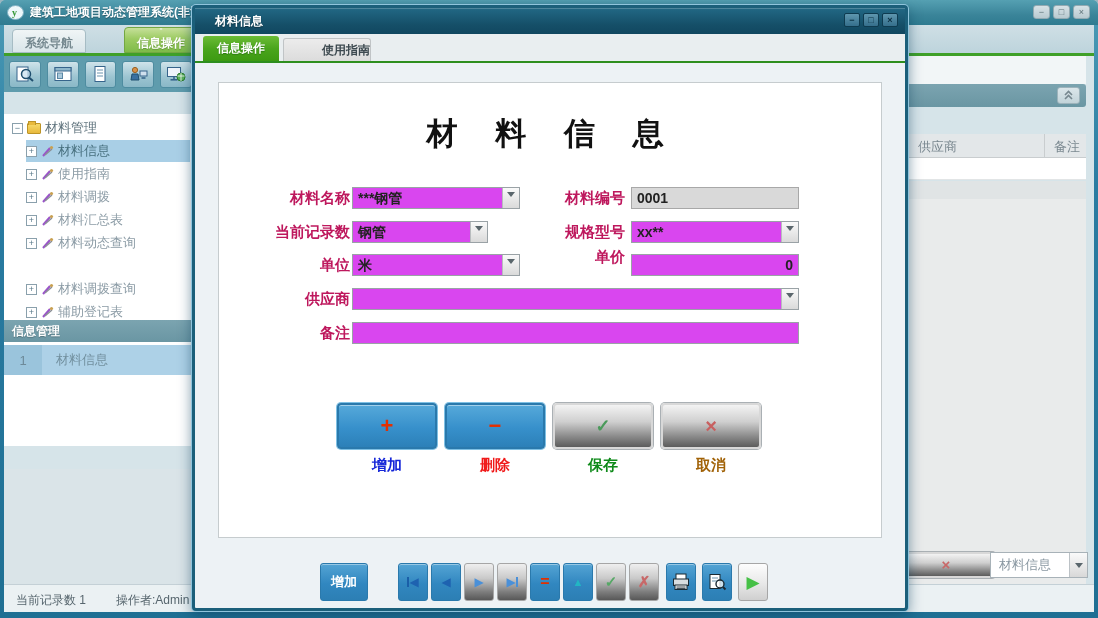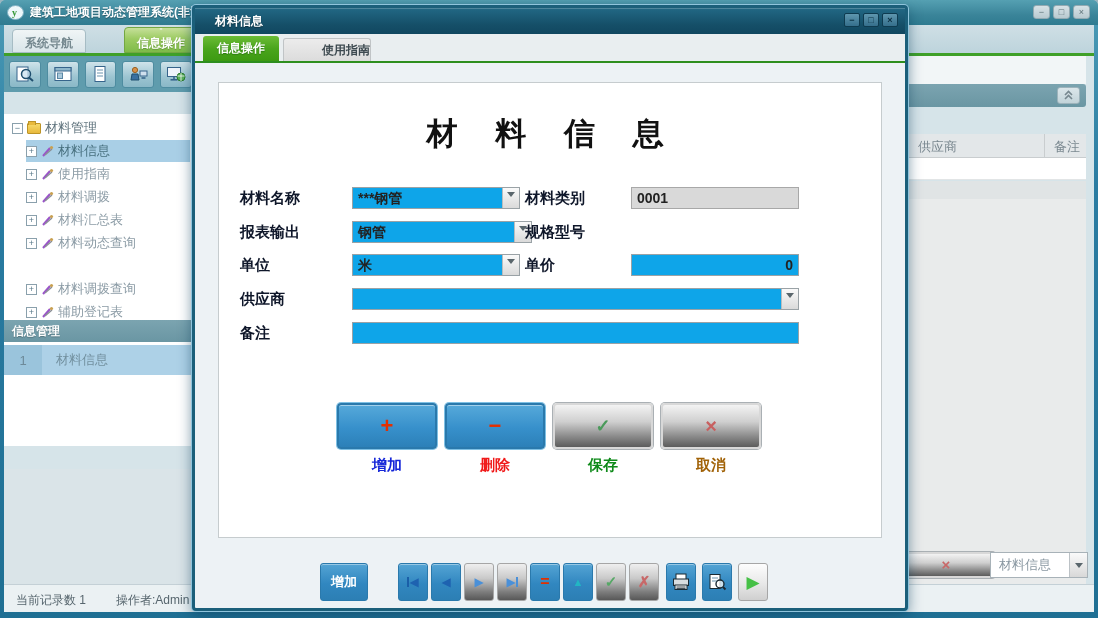--- a/index.html
+++ b/index.html
@@ -71,22 +71,22 @@
   .dlg-winbtns { position:absolute; right:7px; top:5px; display:flex; gap:3px; }
   .dlg-winbtn { width:16px; height:14px; background:linear-gradient(#5e96ae,#356f8c); border:1px solid #0e3b50; border-radius:2px; color:#0a2e40; font-size:9px; font-weight:bold; line-height:12px; text-align:center; }
   .dlg-tabs { position:absolute; left:0; right:0; top:26px; height:27px; background:#e9eef0; }
   .dtab { position:absolute; font-size:12px; font-weight:bold; text-align:center; border-radius:3px 3px 0 0; }
   .dtab.active { left:8px; top:2px; width:76px; height:25px; background:linear-gradient(#6cbc36,#4aa51c 50%,#3d9a12); color:#fff; line-height:25px; text-shadow:0 1px 1px rgba(0,60,0,.4); }
   .dtab.inactive { left:88px; top:4px; width:88px; height:23px; background:linear-gradient(#ececec,#dcdcdc); border:1px solid #c0c4c6; border-bottom:none; color:#3e4a50; line-height:22px;text-align:right; }
   .dlg-underline { position:absolute; left:0; right:0; top:53px; height:2px; background:#2e8f1e; }
 
   .form-panel { position:absolute; left:23px; top:74px; width:664px; height:456px; background:#fff; border:1px solid #c6ccce; }
   .form-heading { position:absolute; left:0; right:0; top:30px; text-align:center; font-family:"Liberation Serif","DejaVu Serif",serif; font-size:31px; font-weight:600; color:#111; letter-spacing:10px; word-spacing:10px; }
-  .flabel { position:absolute; height:22px; font-size:15px; font-weight:bold; color:#0f172a; text-align:left; line-height:22px; }
-  .combo, .txtbox { position:absolute; height:22px; background:#0ea5e9; border:1px solid #9aa2a6; }
+  .flabel { position:absolute; height:22px; font-size:15px; font-weight:bold; color:#be185d; text-align:right; line-height:22px; }
+  .combo, .txtbox { position:absolute; height:22px; background:#d946ef; border:1px solid #9aa2a6; }
   .combo .val { position:absolute; left:5px; top:0; line-height:20px; font-size:14px; font-weight:bold; color:#222; }
   .combo .cbtn { position:absolute; right:0; top:0; bottom:0; width:17px; background:linear-gradient(#fafafa,#dadada); border-left:1px solid #b8bcbe; display:flex; justify-content:center; }
   .txt { width:100%; height:100%; border:none; outline:none; font-size:14px; font-weight:bold; color:#222; padding:0 5px; font-family:inherit; background:transparent; }
   .txt.right { text-align:right; }
   .txtbox.readonly { background:#d9d9d9; border-color:#a8a8a8; }
 
   .big-btn { position:absolute; top:395px; width:100px; height:46px; border-radius:4px; font-size:22px; font-weight:bold; display:flex; align-items:center; justify-content:center; }
   .big-btn.blue { background:linear-gradient(#56a9da,#3790cb 55%,#2c80b8); border:2px solid #2a79ac; box-shadow:inset 0 1px 0 rgba(255,255,255,.45), 0 0 0 1px #7ec0e4; }
   .big-btn.gray { background:linear-gradient(#f3f3f3,#cfcfcf 40%,#8a8a8a 75%,#5c5c5c); border:2px solid #d8d8d8; box-shadow:0 0 0 1px #aab0b4; }
   .action-label { position:absolute; top:448px; width:100px; text-align:center; font-size:15px; font-weight:bold; }
@@ -339,42 +339,48 @@
       <div class="form-heading">材 料 信 息</div>
     </div>
 
     <label class="flabel" style="left:45px;top:179px;width:110px">材料名称</label>
     <div class="combo" style="left:157px;top:179px;width:168px">
       <span class="val">***钢管</span>
       <span class="cbtn">
           <i class="tri"></i>
         </span>
     </div>
-    <label class="flabel" style="left:330px;top:179px;width:100px">材料类别</label>
+    <label class="flabel" style="left:330px;top:179px;width:100px">材料编号</label>
     <div class="txtbox readonly" style="left:436px;top:179px;width:168px">
       <input class="txt" readonly="" value="0001" style="">
     </div>
 
-    <label class="flabel" style="left:45px;top:213px;width:110px">报表输出</label>
-    <div class="combo" style="left:157px;top:213px;width:180px">
+    <label class="flabel" style="left:45px;top:213px;width:110px">当前记录数</label>
+    <div class="combo" style="left:157px;top:213px;width:136px">
       <span class="val">钢管</span>
       <span class="cbtn">
           <i class="tri"></i>
         </span>
     </div>
     <label class="flabel" style="left:330px;top:213px;width:100px">规格型号</label>
+    <div class="combo" style="left:436px;top:213px;width:168px">
+      <span class="val">xx**</span>
+      <span class="cbtn">
+          <i class="tri"></i>
+        </span>
+    </div>
 
     <label class="flabel" style="left:45px;top:246px;width:110px">单位</label>
     <div class="combo" style="left:157px;top:246px;width:168px">
       <span class="val">米</span>
       <span class="cbtn">
           <i class="tri"></i>
         </span>
     </div>
-    <label class="flabel" style="left:330px;top:246px;width:100px">单价</label>
+    <label class="flabel" style="left:330px;top:238px;width:100px">单价</label>
     <div class="txtbox" style="left:436px;top:246px;width:168px">
       <input class="txt right" value="0" style="">
     </div>
 
     <label class="flabel" style="left:45px;top:280px;width:110px">供应商</label>
     <div class="combo" style="left:157px;top:280px;width:447px">
       <span class="val"></span>
       <span class="cbtn">
           <i class="tri"></i>
         </span>

